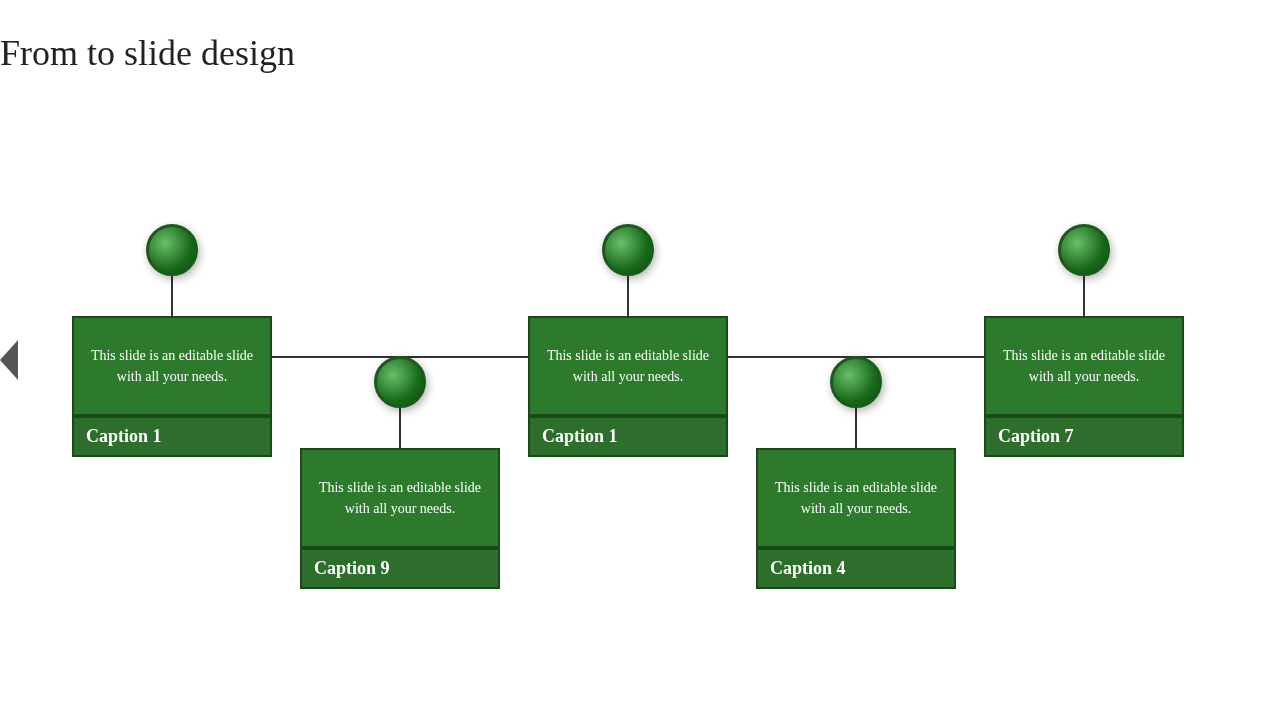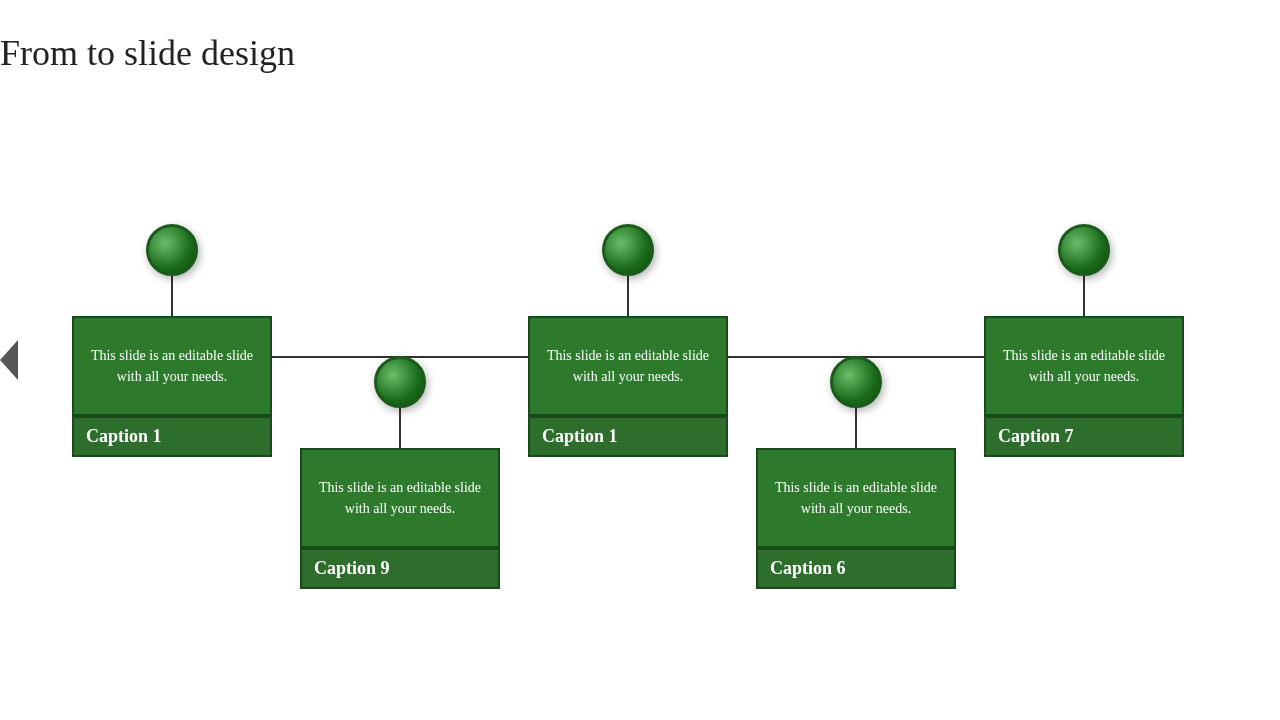--- a/index.html
+++ b/index.html
@@ -186,21 +186,21 @@
     <div class="caption-box">Caption 1</div>
     <div class="content-box">This slide is an editable slide with all your needs.</div>
     <div class="vert-line"></div>
     <div class="circle-node"></div>
   </div>
 
   <div class="node bottom node-4">
     <div class="circle-node"></div>
     <div class="vert-line"></div>
     <div class="content-box">This slide is an editable slide with all your needs.</div>
-    <div class="caption-box">Caption 6</div>
+    <div class="caption-box">Caption 4</div>
   </div>
 
   <div class="node top node-5">
     <div class="caption-box">Caption 7</div>
     <div class="content-box">This slide is an editable slide with all your needs.</div>
     <div class="vert-line"></div>
     <div class="circle-node"></div>
   </div>
 
 </div>

